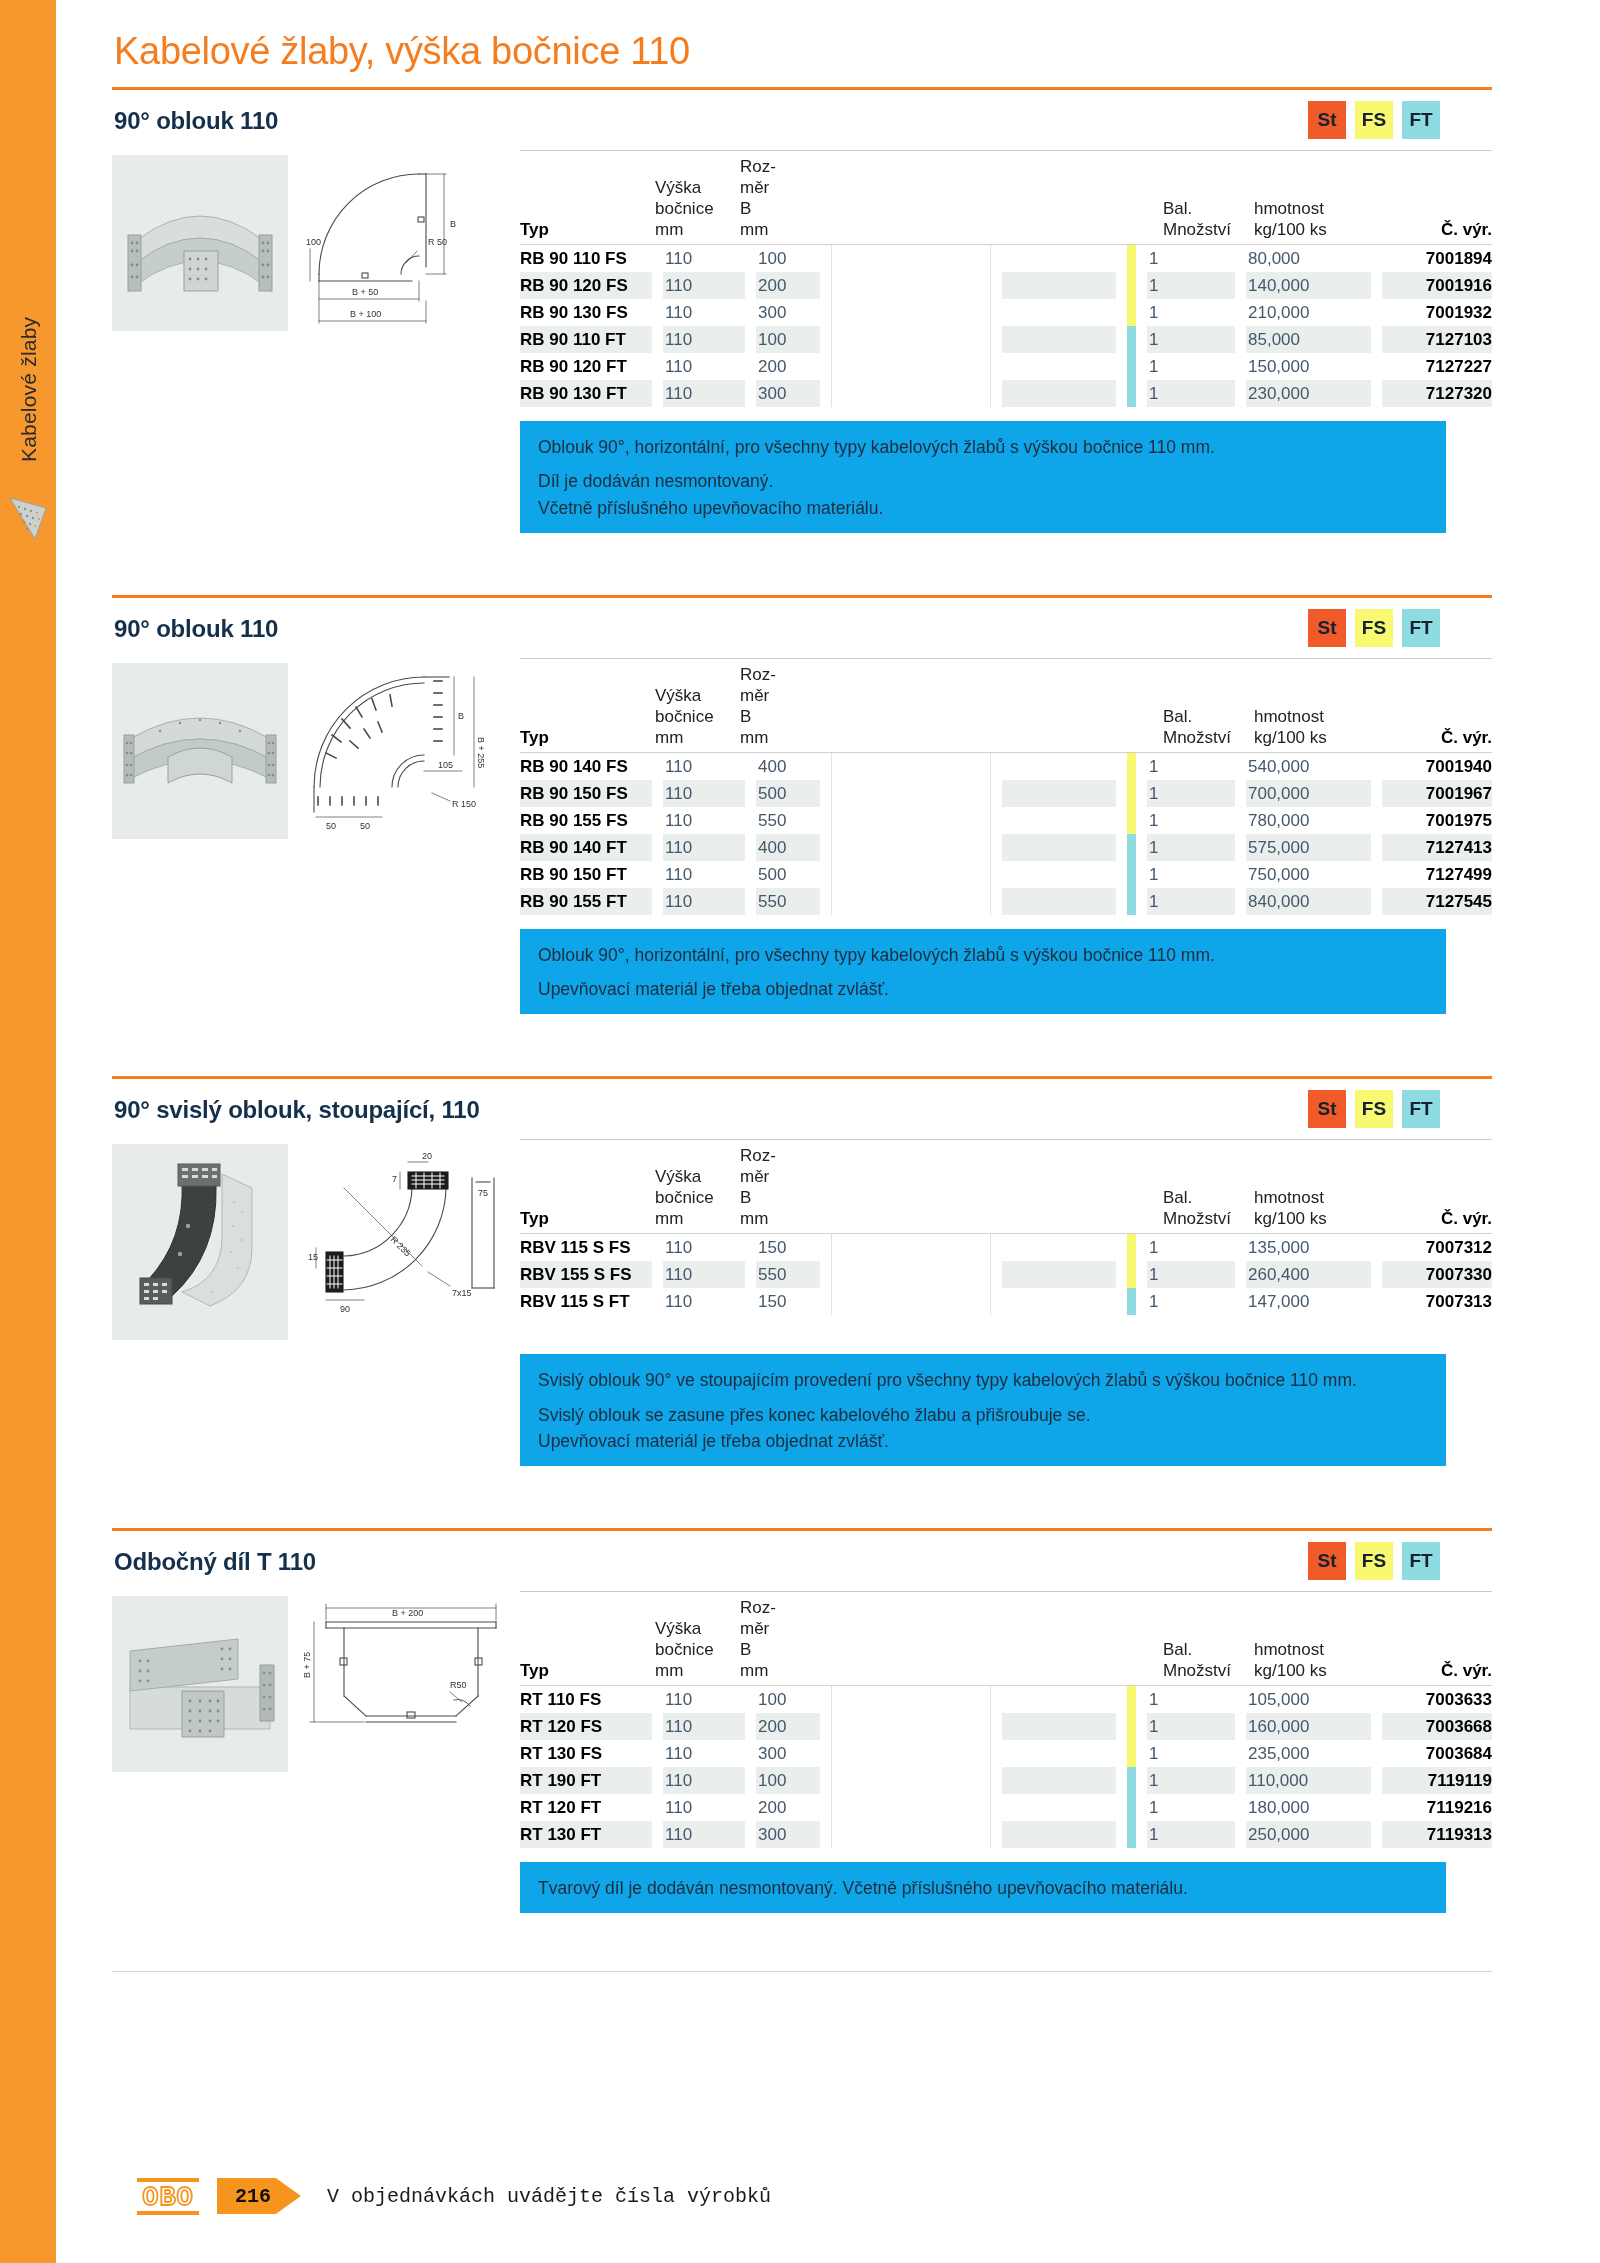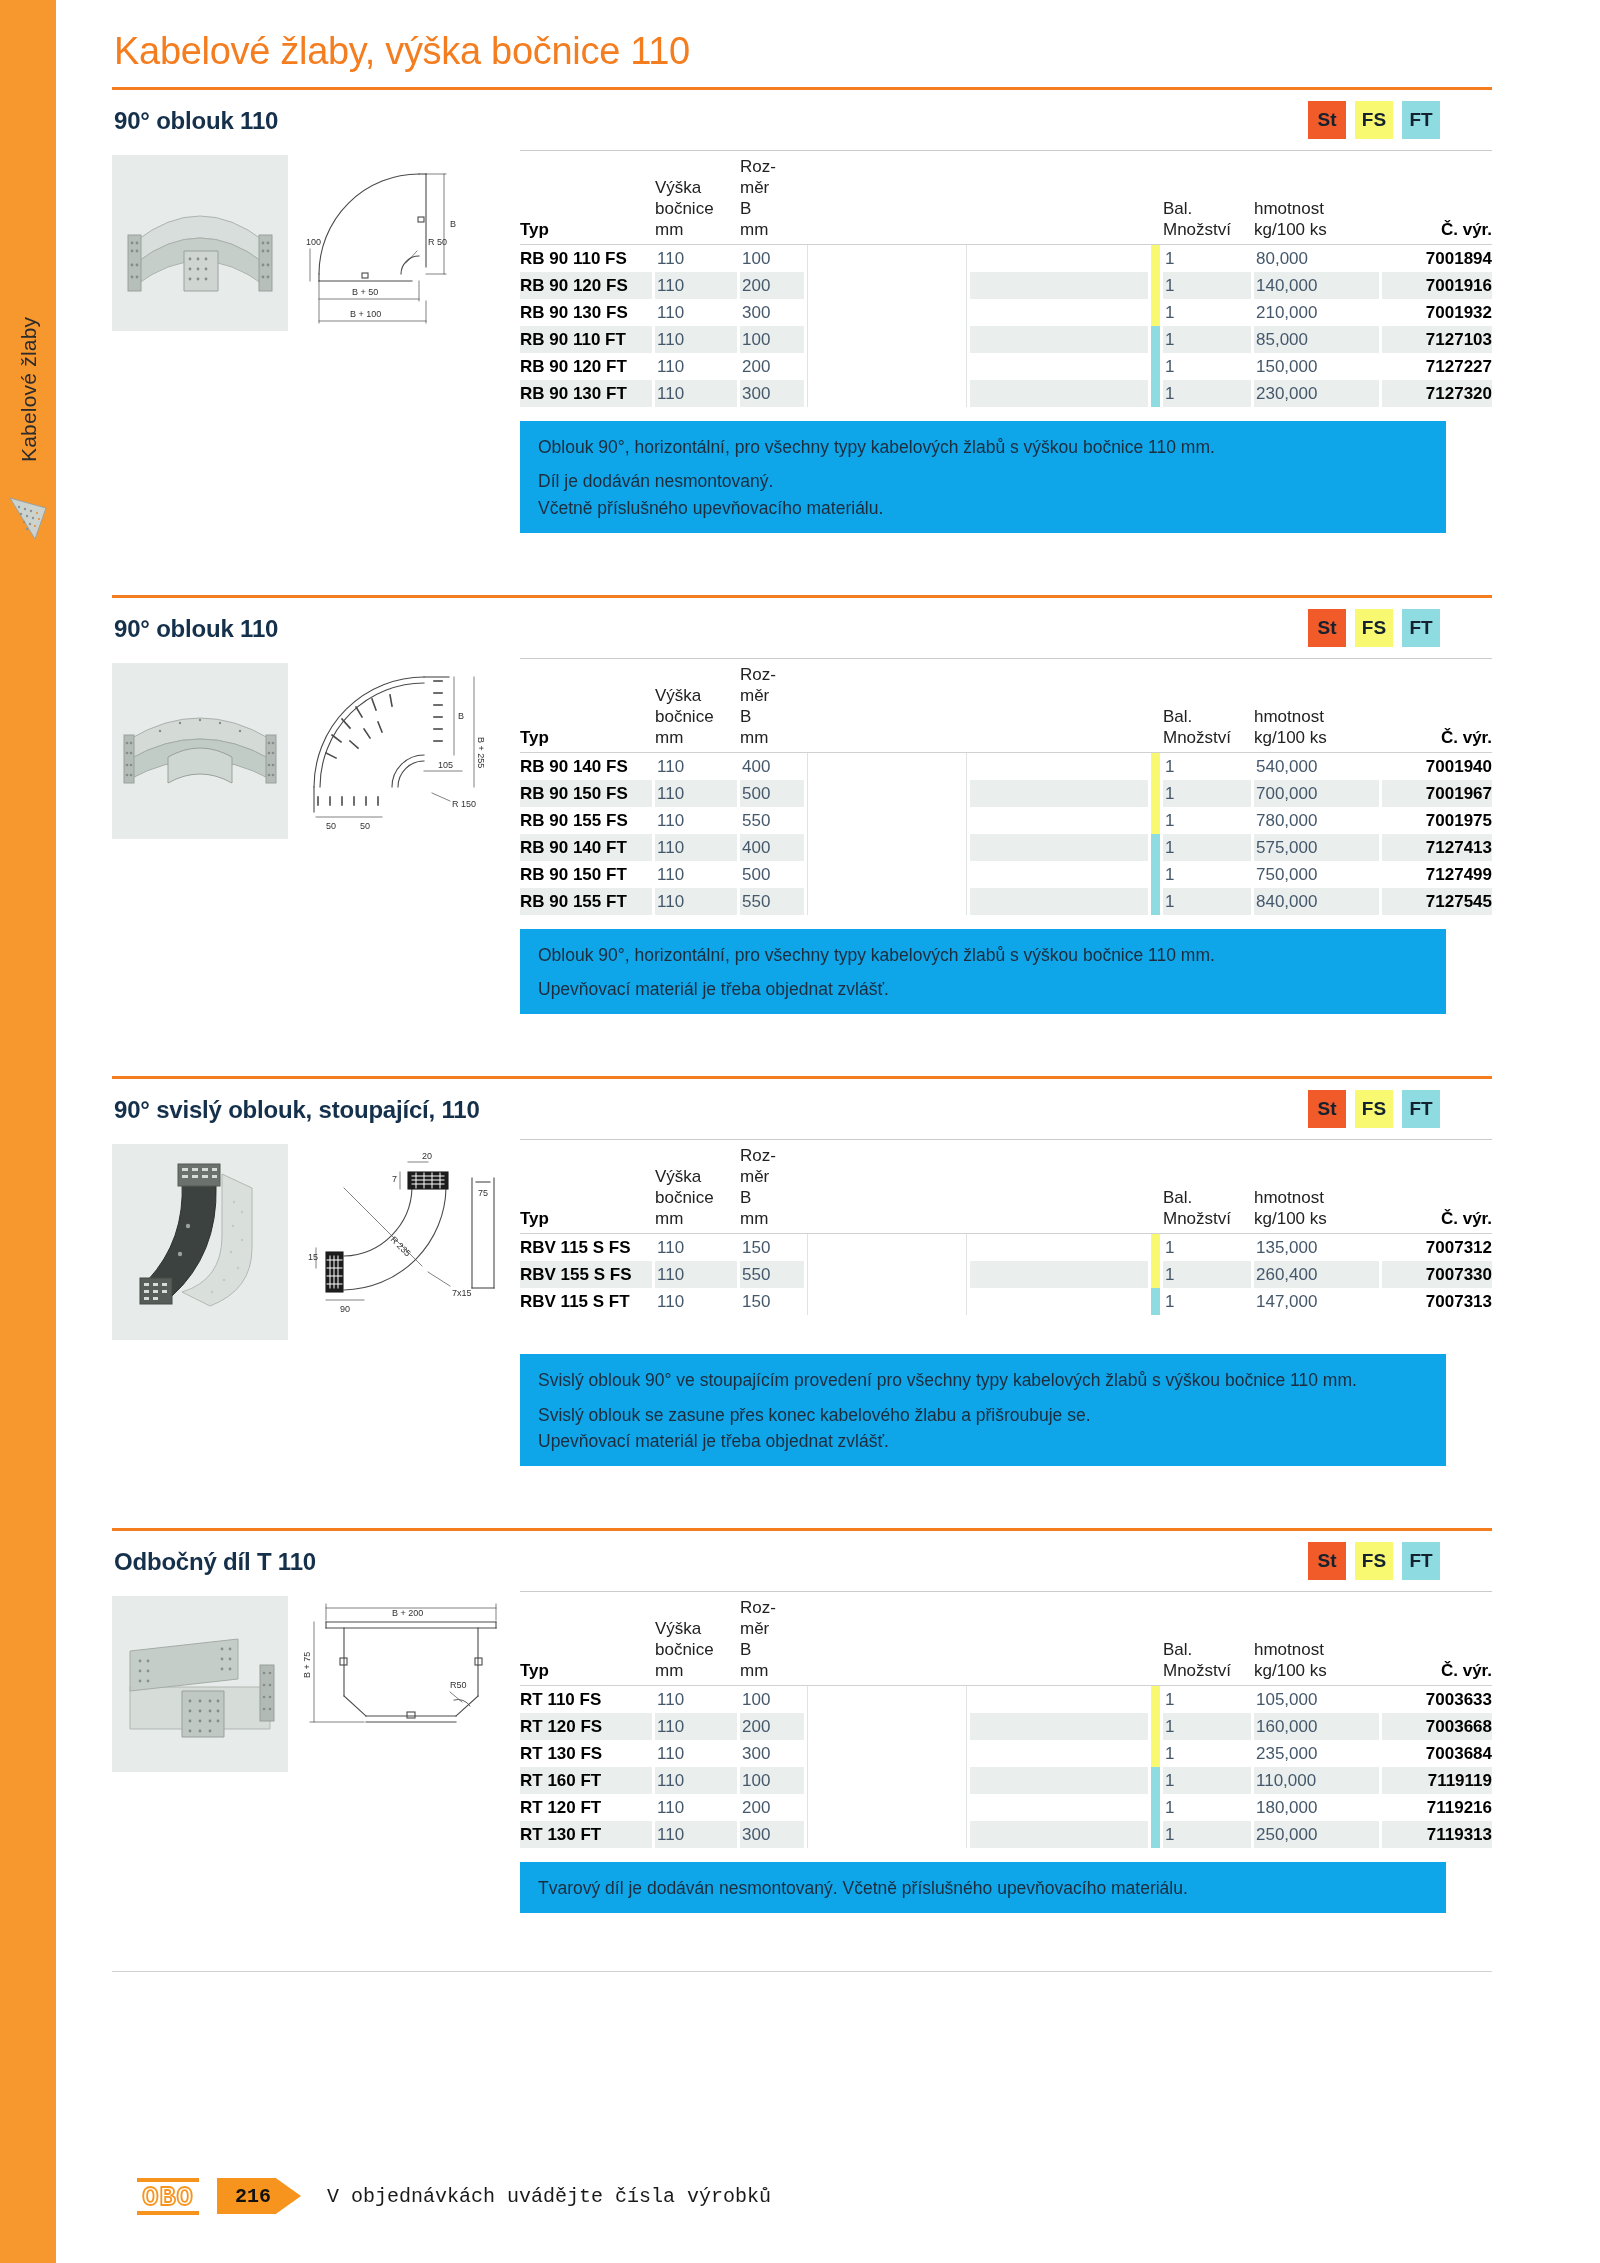--- a/index.html
+++ b/index.html
@@ -30,21 +30,21 @@
   .photo.tall { height:196px; }
   .drawing { width:204px; padding-top:4px; }
   
   .tbl { flex:1; border-top:1px solid #c9ccca; padding-top:5px;
          --cols:132px 82px 64px 160px 1fr 9px 88px 125px 110px; }
   .thead { display:grid; grid-template-columns:var(--cols); column-gap:3px; align-items:end;
            font-size:17px; line-height:21px; color:#222; padding-bottom:4px; border-bottom:1px solid #cfd2d0; }
   .th { white-space:pre-line; }
   .th.b { font-weight:bold; color:#000; }
   .th.r { text-align:right; }
-  .t-row { display:grid; grid-template-columns:var(--cols); column-gap:3px; height:27px;
+  .t-row { display:grid; grid-template-columns:var(--cols); column-gap:11px; height:27px;
            line-height:27px; font-size:17px; }
   .t-row .c { overflow:hidden; padding-left:2px; }
   .t-rows .t-row:nth-of-type(even) .c { background:#eaefee; }
   .t-row .c.typ { font-weight:bold; color:#000; padding-left:0; }
   .t-row .c.val { color:#45586b; }
   .t-row .c.cvyr { font-weight:bold; color:#000; text-align:right; padding-left:0; }
   .t-rows .t-row .c.empty { background:#fff; border-left:1px solid #e0e3e1; border-right:1px solid #e0e3e1; }
   .t-rows .t-row .c.marker { padding:0; }
   
   .desc { margin-left:408px; margin-right:46px; margin-top:14px; background:#0ea5e9;
@@ -763,21 +763,21 @@
               <span class="c val">300</span>
               <span class="c empty"></span>
               <span class="c"></span>
               <span class="c marker" style="background: rgb(249, 248, 113);"></span>
               <span class="c val">1</span>
               <span class="c val">235,000</span>
               <span class="c cvyr">7003684</span>
             </div>
 
             <div class="t-row">
-              <span class="c typ">RT 160 FT</span>
+              <span class="c typ">RT 190 FT</span>
               <span class="c val">110</span>
               <span class="c val">100</span>
               <span class="c empty"></span>
               <span class="c"></span>
               <span class="c marker" style="background: rgb(142, 220, 226);"></span>
               <span class="c val">1</span>
               <span class="c val">110,000</span>
               <span class="c cvyr">7119119</span>
             </div>
 

